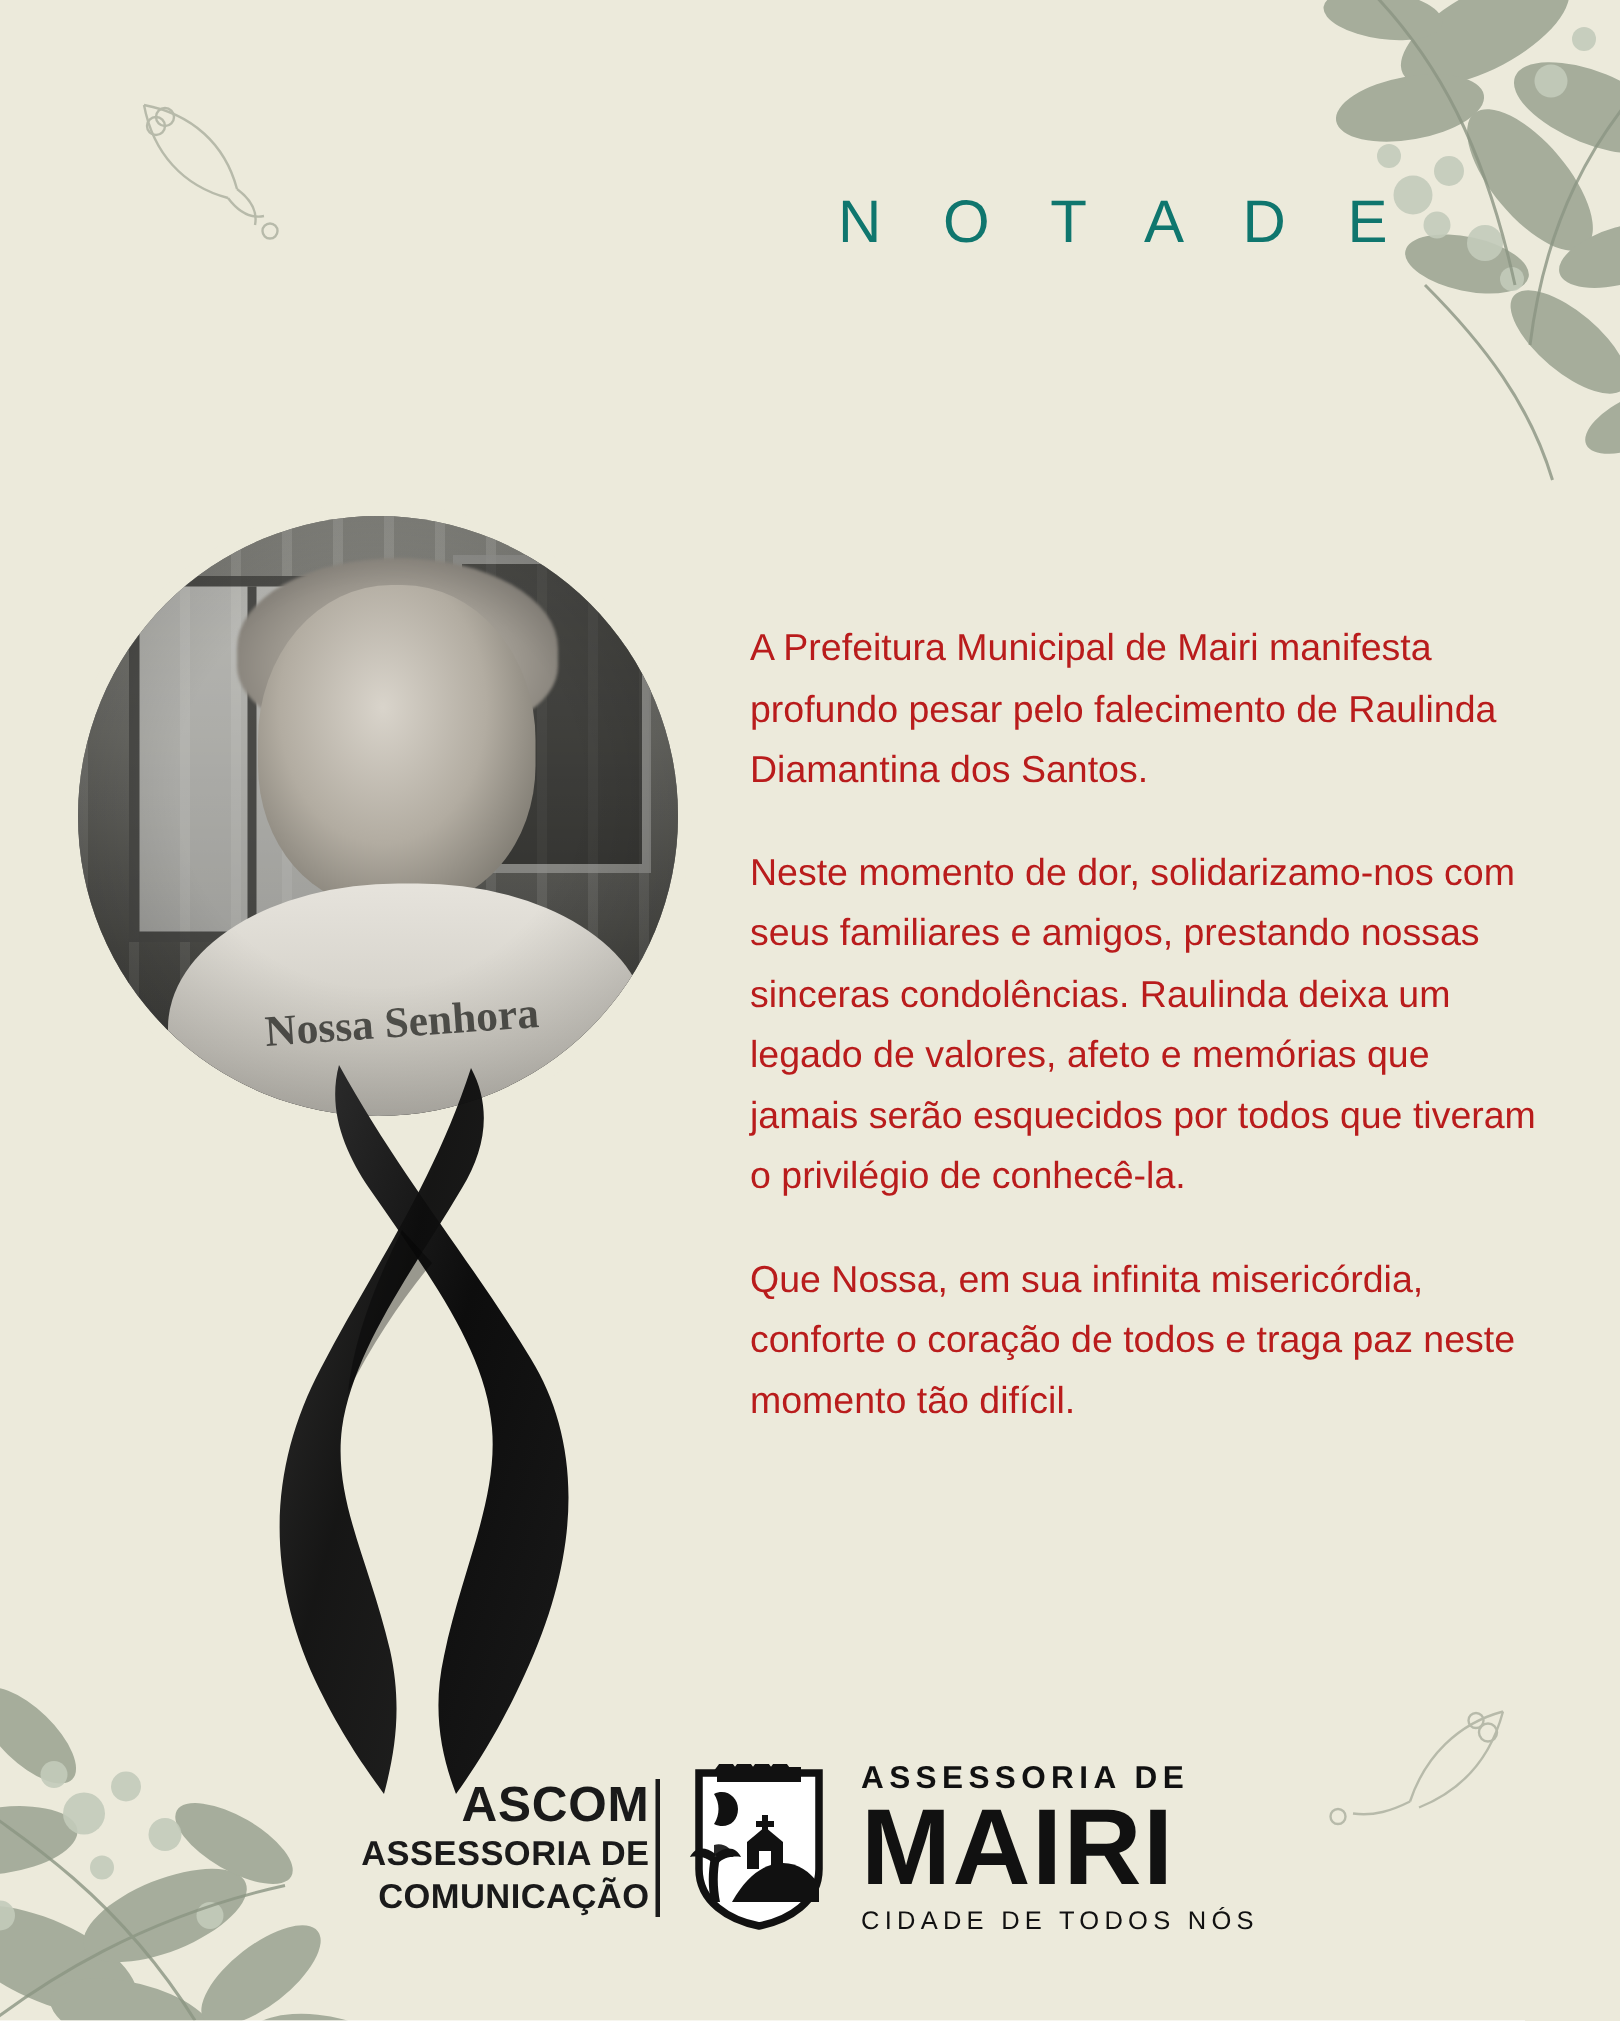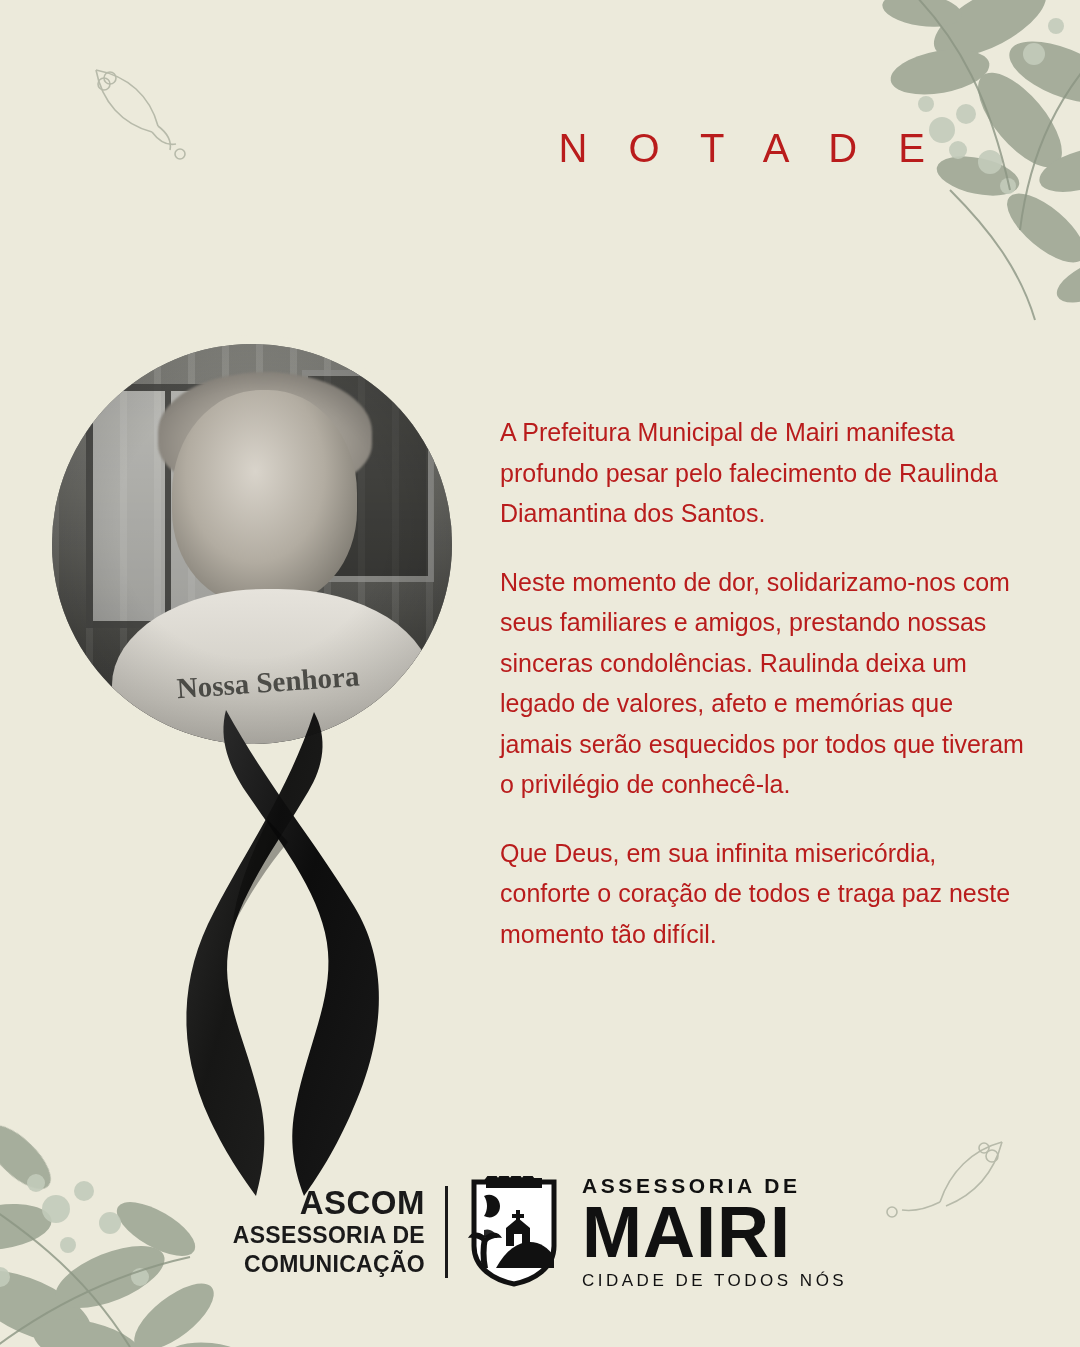--- a/index.html
+++ b/index.html
@@ -38,21 +38,21 @@
     width: 1080px;
     height: 240px;
   }
   .nota-de {
     position: absolute;
     top: 22px;
     right: 140px;
     font-family: "Liberation Sans", sans-serif;
     font-size: 40px;
     letter-spacing: 15px;
-    color: #b91c1c;
+    color: #0f766e;
     font-weight: 400;
   }
   .pesar {
     position: absolute;
     top: 30px;
     left: 148px;
     width: 800px;
     height: 210px;
   }
   .pesar svg { display:block; width: 100%; height: 100%; }
@@ -170,21 +170,21 @@
     left: 0;
     bottom: 58px;
     width: 1080px;
     display: flex;
     align-items: center;
     justify-content: center;
     gap: 0;
   }
   .ascom {
     text-align: right;
-    padding-right: 20px;
+    padding-right: 4px;
     color: #1a1a1a;
   }
   .ascom .a1 {
     font-size: 33px;
     font-weight: 700;
     letter-spacing: .5px;
     line-height: 1.05;
   }
   .ascom .a2 {
     font-size: 23px;
@@ -342,21 +342,21 @@
       <path d="M196 12 C 170 92, 128 150, 96 212 C 62 276, 58 346, 92 420 C 110 458, 128 482, 138 496
                C 146 466, 150 436, 142 400 C 128 340, 104 300, 110 252 C 118 198, 158 146, 190 92 C 206 66, 210 38, 196 12 Z" fill="url(#rg)" opacity="0.96"></path>
       <path d="M118 16 C 138 54, 160 86, 178 112 C 160 140, 142 166, 130 192 C 112 150, 104 92, 118 16 Z" fill="#eceadb" opacity="0.0"></path>
       <path d="M150 120 C 132 156, 118 192, 114 228 C 130 196, 150 166, 170 142 Z" fill="#000" opacity=".35"></path>
     </svg>
   </div>
 
   <div class="body-text">
     <p>A Prefeitura Municipal de Mairi manifesta profundo pesar pelo falecimento de Raulinda Diamantina dos Santos.</p>
     <p>Neste momento de dor, solidarizamo-nos com seus familiares e amigos, prestando nossas sinceras condolências. Raulinda deixa um legado de valores, afeto e memórias que jamais serão esquecidos por todos que tiveram o privilégio de conhecê-la.</p>
-    <p>Que Deus, em sua infinita misericórdia, conforte o coração de todos e traga paz neste momento tão difícil.</p>
+    <p>Que Nossa, em sua infinita misericórdia, conforte o coração de todos e traga paz neste momento tão difícil.</p>
   </div>
 
   <div class="footer">
 
     <div class="ascom">
       <div class="a1">ASCOM</div>
       <div class="a2">ASSESSORIA DE</div>
       <div class="a2">COMUNICAÇÃO</div>
     </div>
 

